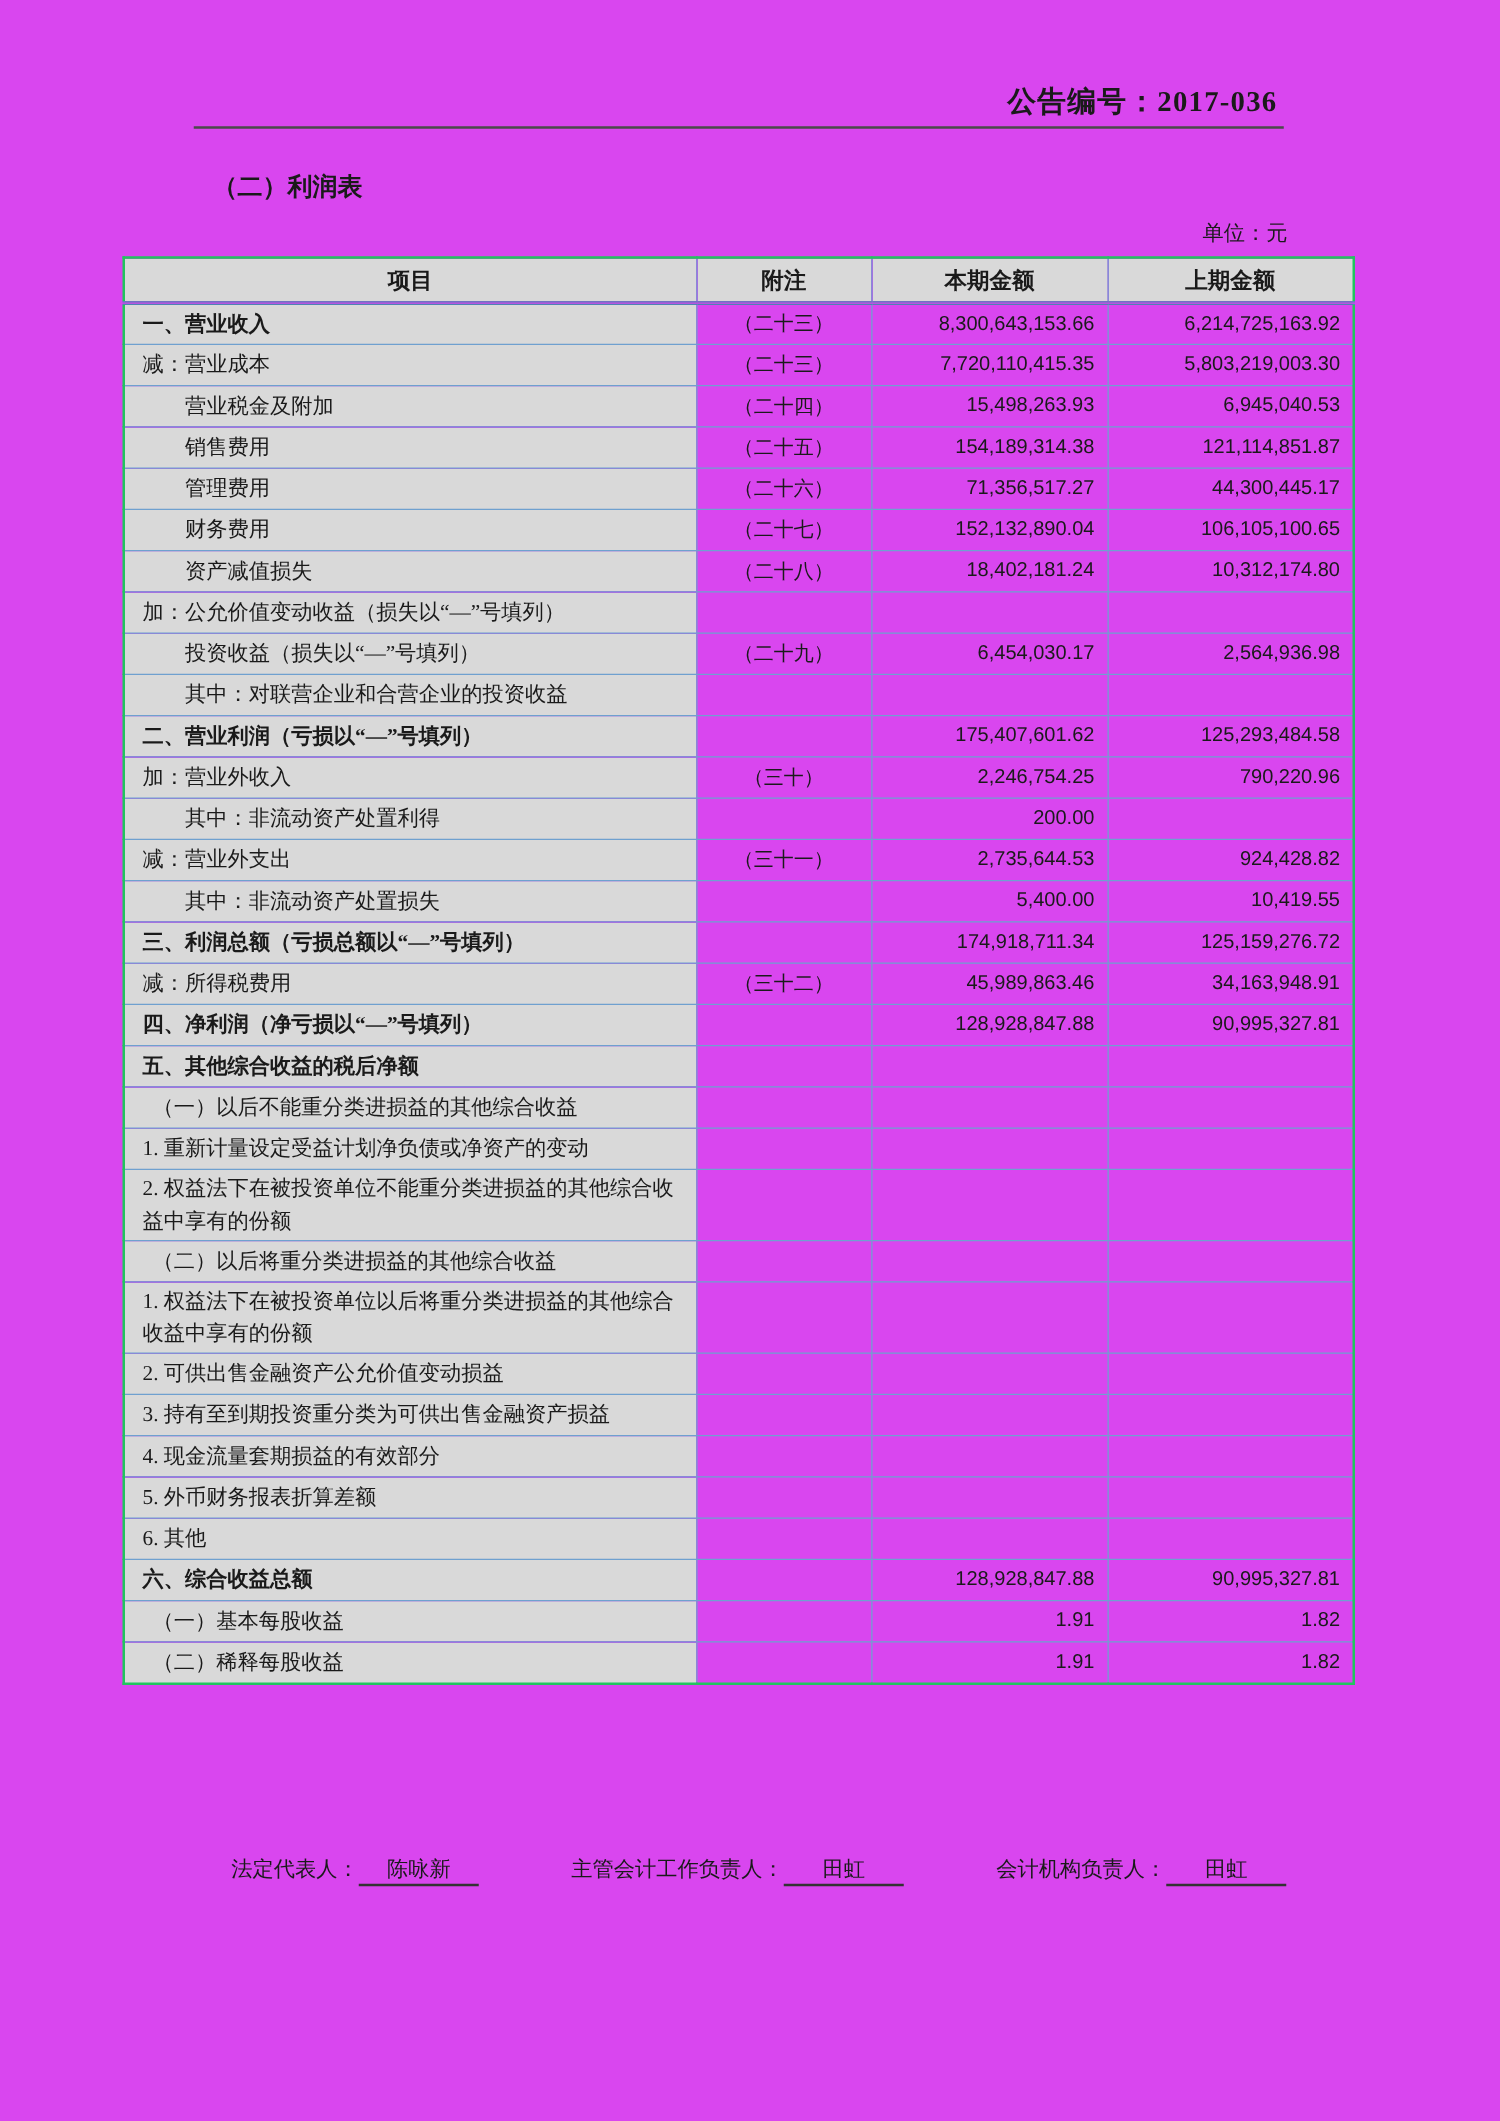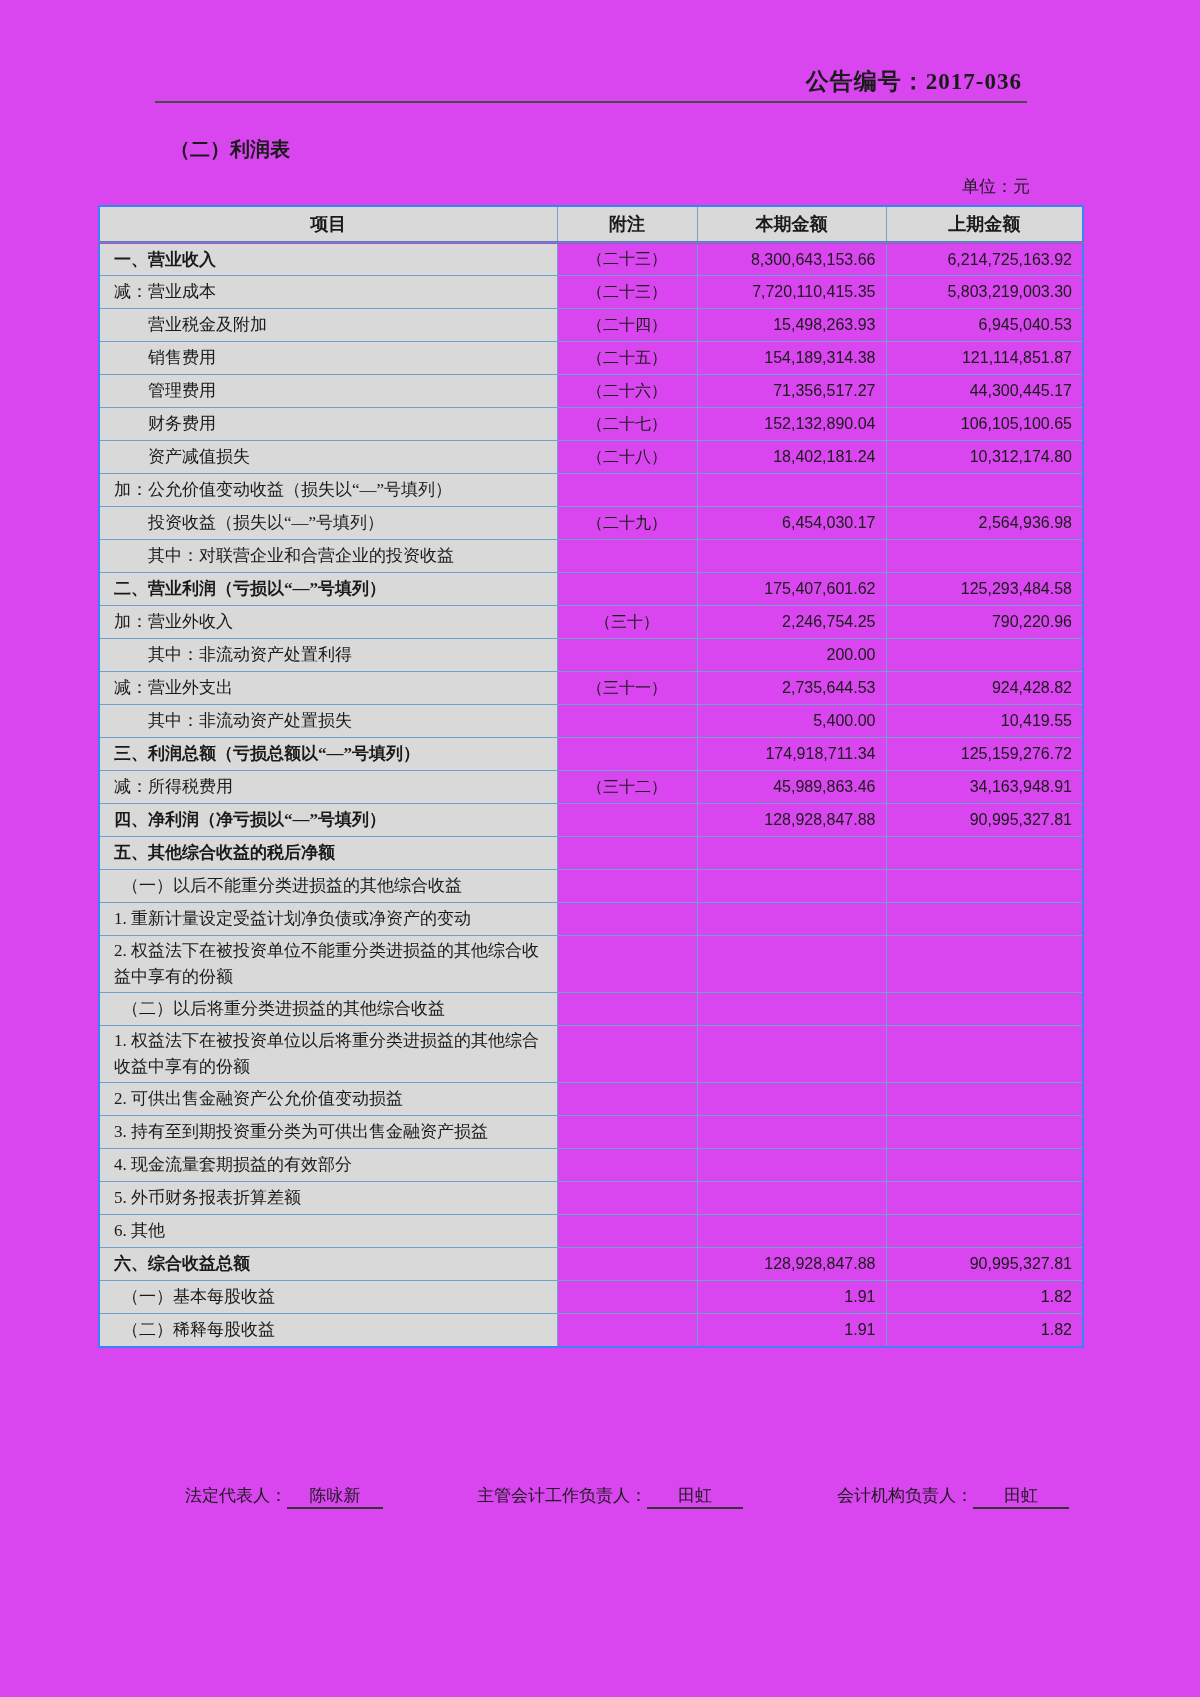--- a/index.html
+++ b/index.html
@@ -36,21 +36,21 @@
     width:984px;
     border-collapse:collapse;
     table-layout:fixed;
   }
   .income-table th, .income-table td {
     border:1px solid #6fa0cf;
     padding:2px 8px;
     vertical-align:middle;
     overflow:hidden;
   }
-  .income-table { border:2px solid #3b82f6;padding-left:24px; }
+  .income-table { border:2px solid #22c55e;padding-left:24px; }
   .income-table thead th {
     background:#d9d9d9;
     font-size:18px; font-weight:bold;
     height:30px;
     border-bottom:3px double #4f83b4;
   }
   .income-table tbody tr { height:33px; }
   td.item-cell {
     background:#d9d9d9;
     font-size:17px;
@@ -66,21 +66,21 @@
   }
   td.num-cell {
     text-align:right;
     padding-right:10px;
     font-size:16px;
     font-family:"Liberation Sans", sans-serif;
   }
   
   .signer-row {
     position:absolute; top:1484px; left:185px; right:60px;
-    display:flex; flex-direction:row; align-items:baseline; gap:94px;
+    display:flex; flex-direction:row; align-items:baseline; gap:74px;
     font-size:17px;
   }
   .signer { white-space:nowrap; }
   .signer .signer-label { font-weight:normal; }
   .signer .signer-name {
     display:inline-block;
     min-width:64px;
     padding:0 16px;
     border-bottom:2px solid #333;
     text-align:center;

